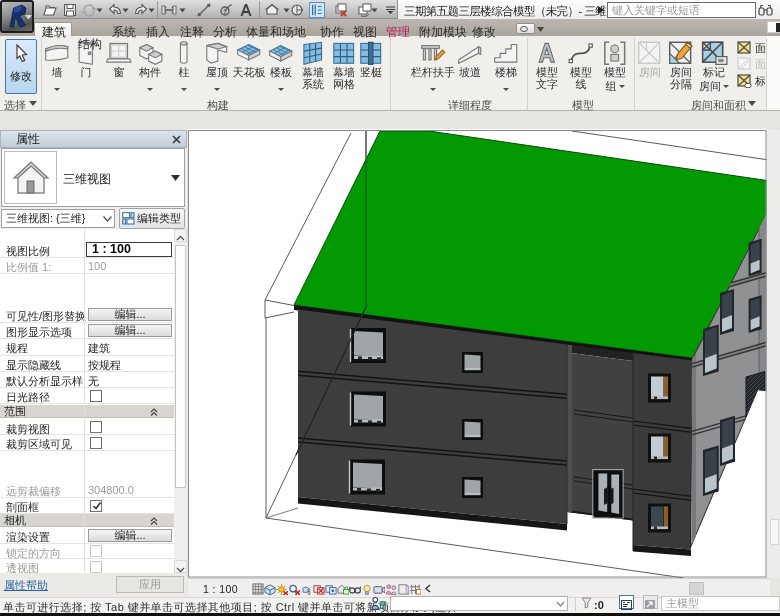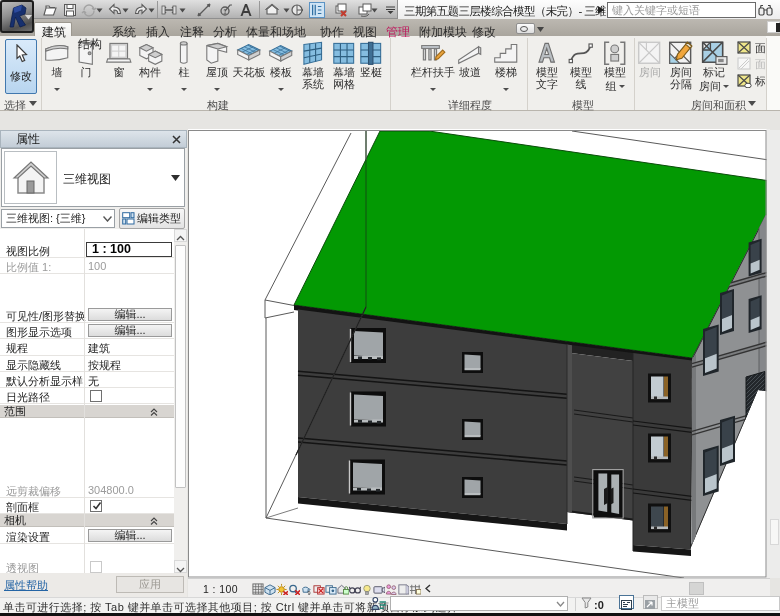--- a/index.html
+++ b/index.html
@@ -427,38 +427,50 @@
       <span class="plab" style="color:#1e1e1e">默认分析显示样...</span>
       <span class="pval" style="color:#1e1e1e">无</span>
     </div>
     <div class="prow" style="top:159.2000000000001px;height:16.3px">
       <span class="plab" style="color:#1e1e1e">日光路径</span>
       <span class="cbox" style=""></span>
     </div>
     <div class="sechead" style="top:175.5px">范围<svg style="position:absolute;right:16px;top:3px" width="8" height="8">
         <path d="M1 4 L4 1 L7 4 M1 7.5 L4 4.5 L7 7.5" fill="none" stroke="#444" stroke-width="1.1"></path>
       </svg></div>
+    <div class="prow" style="top:190.5px;height:15.7px">
+      <span class="plab" style="color:#1e1e1e">裁剪视图</span>
+      <span class="cbox" style=""></span>
+    </div>
+    <div class="prow" style="top:206.2px;height:15.7px">
+      <span class="plab" style="color:#1e1e1e">裁剪区域可见</span>
+      <span class="cbox" style=""></span>
+    </div>
     <div class="prow" style="top:253.29999999999995px;height:15.7px">
       <span class="plab" style="color:#9b9b9b">远剪裁偏移</span>
       <span class="pval" style="color:#9b9b9b">304800.0</span>
     </div>
     <div class="prow" style="top:268.99999999999994px;height:15.7px">
       <span class="plab" style="color:#1e1e1e">剖面框</span>
       <span class="cbox" style="">
         <svg width="10" height="10" style="position:absolute;left:1px;top:0px">
           <path d="M1.5 5 L4 7.5 L8.5 1.5" fill="none" stroke="#333" stroke-width="1.6"></path>
         </svg>
       </span>
     </div>
     <div class="sechead" style="top:285px">相机<svg style="position:absolute;right:16px;top:3px" width="8" height="8">
         <path d="M1 4 L4 1 L7 4 M1 7.5 L4 4.5 L7 7.5" fill="none" stroke="#444" stroke-width="1.1"></path>
       </svg></div>
     <div class="prow" style="top:299px;height:15.7px">
       <span class="plab" style="color:#1e1e1e">渲染设置</span>
       <span class="pbtn">编辑...</span>
+    </div>
+    <div class="prow" style="top:314.70000000000005px;height:15.7px">
+      <span class="plab" style="color:#9b9b9b">锁定的方向</span>
+      <span class="cbox" style="border-color:#c9c9c9;"></span>
     </div>
     <div class="prow" style="top:330.4000000000001px;height:15.7px">
       <span class="plab" style="color:#9b9b9b">透视图</span>
       <span class="cbox" style="border-color:#c9c9c9;"></span>
     </div>
     <div style="position:absolute;left:84px;top:0;width:1px;height:344px;background:#e2e0dd"></div>
   </div>
 <div class="abs" style="left:174px;top:229px;width:13px;height:13px;background:#f4f4f4;border:1px solid #d8d8d8"><svg width="11" height="11">
       <path d="M2 7 L5.5 3.5 L9 7" fill="none" stroke="#555" stroke-width="1.3"></path>
     </svg></div>

